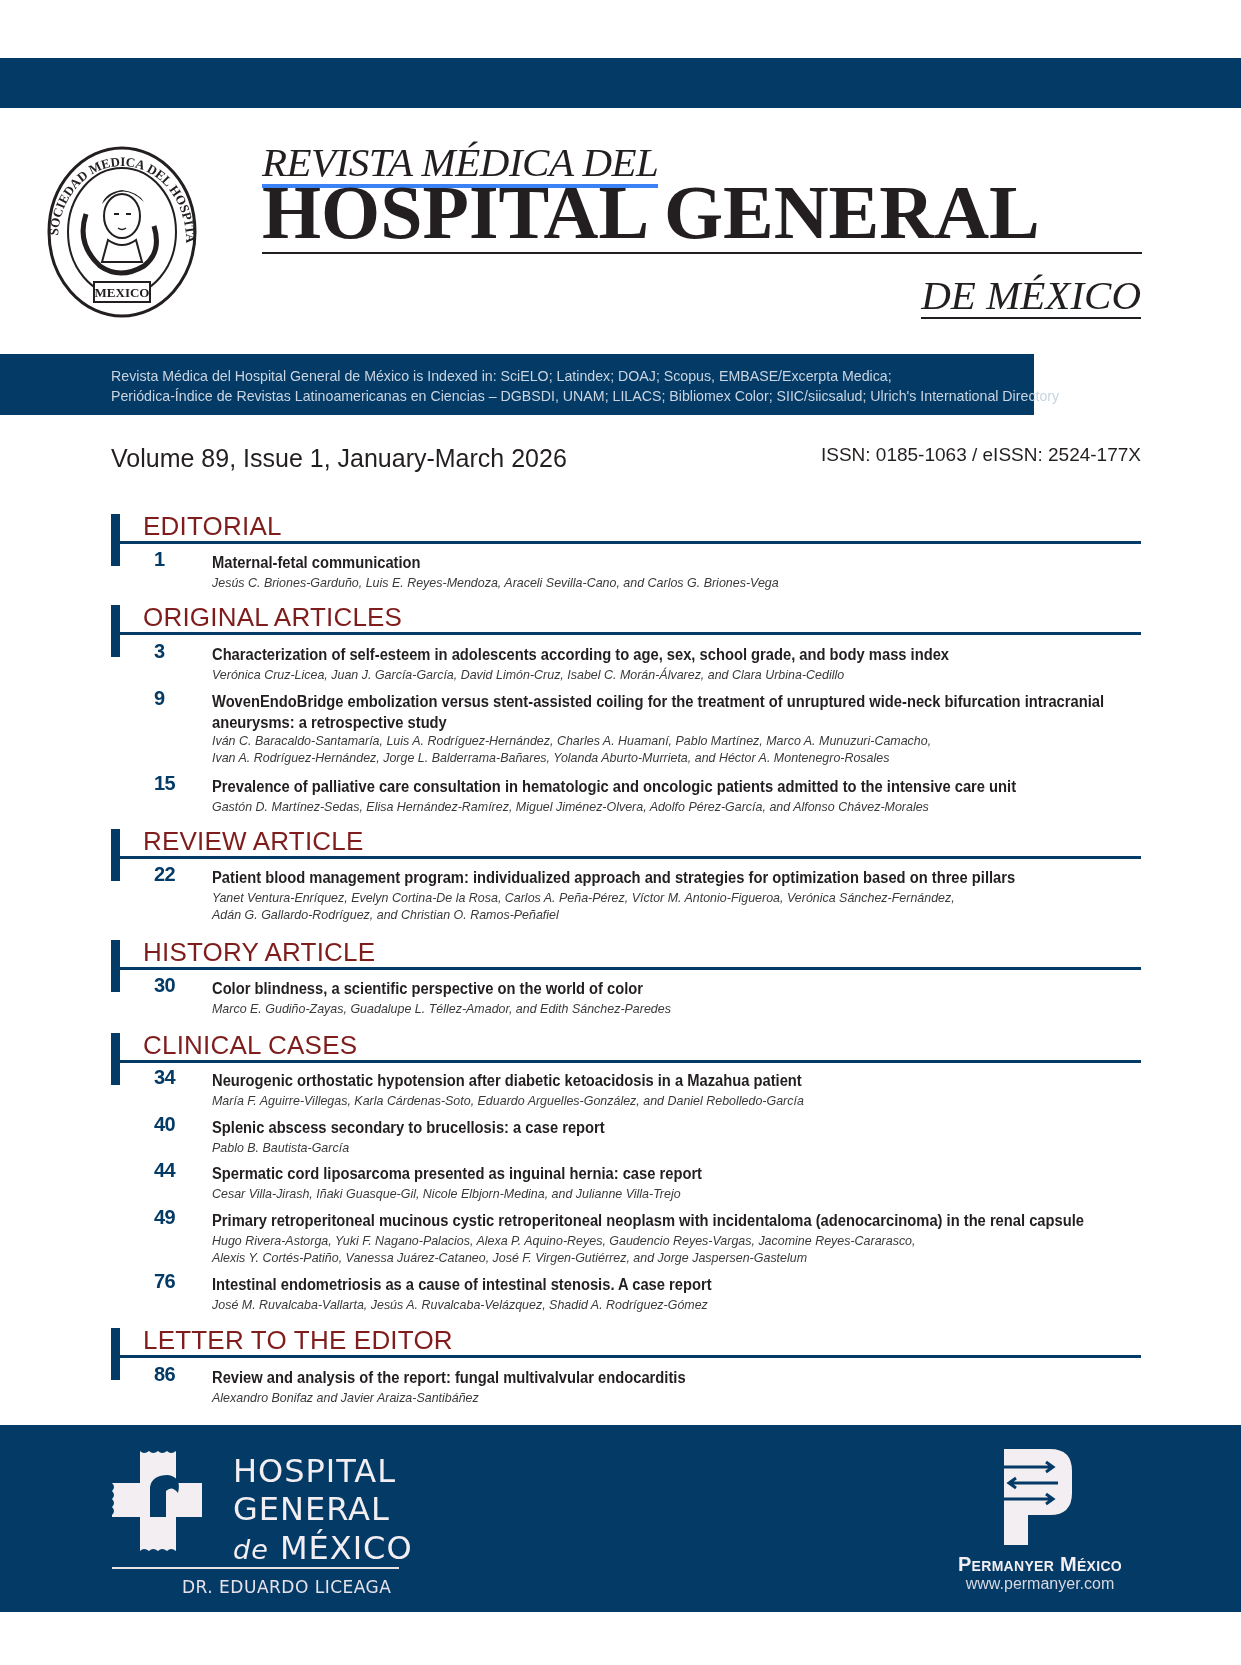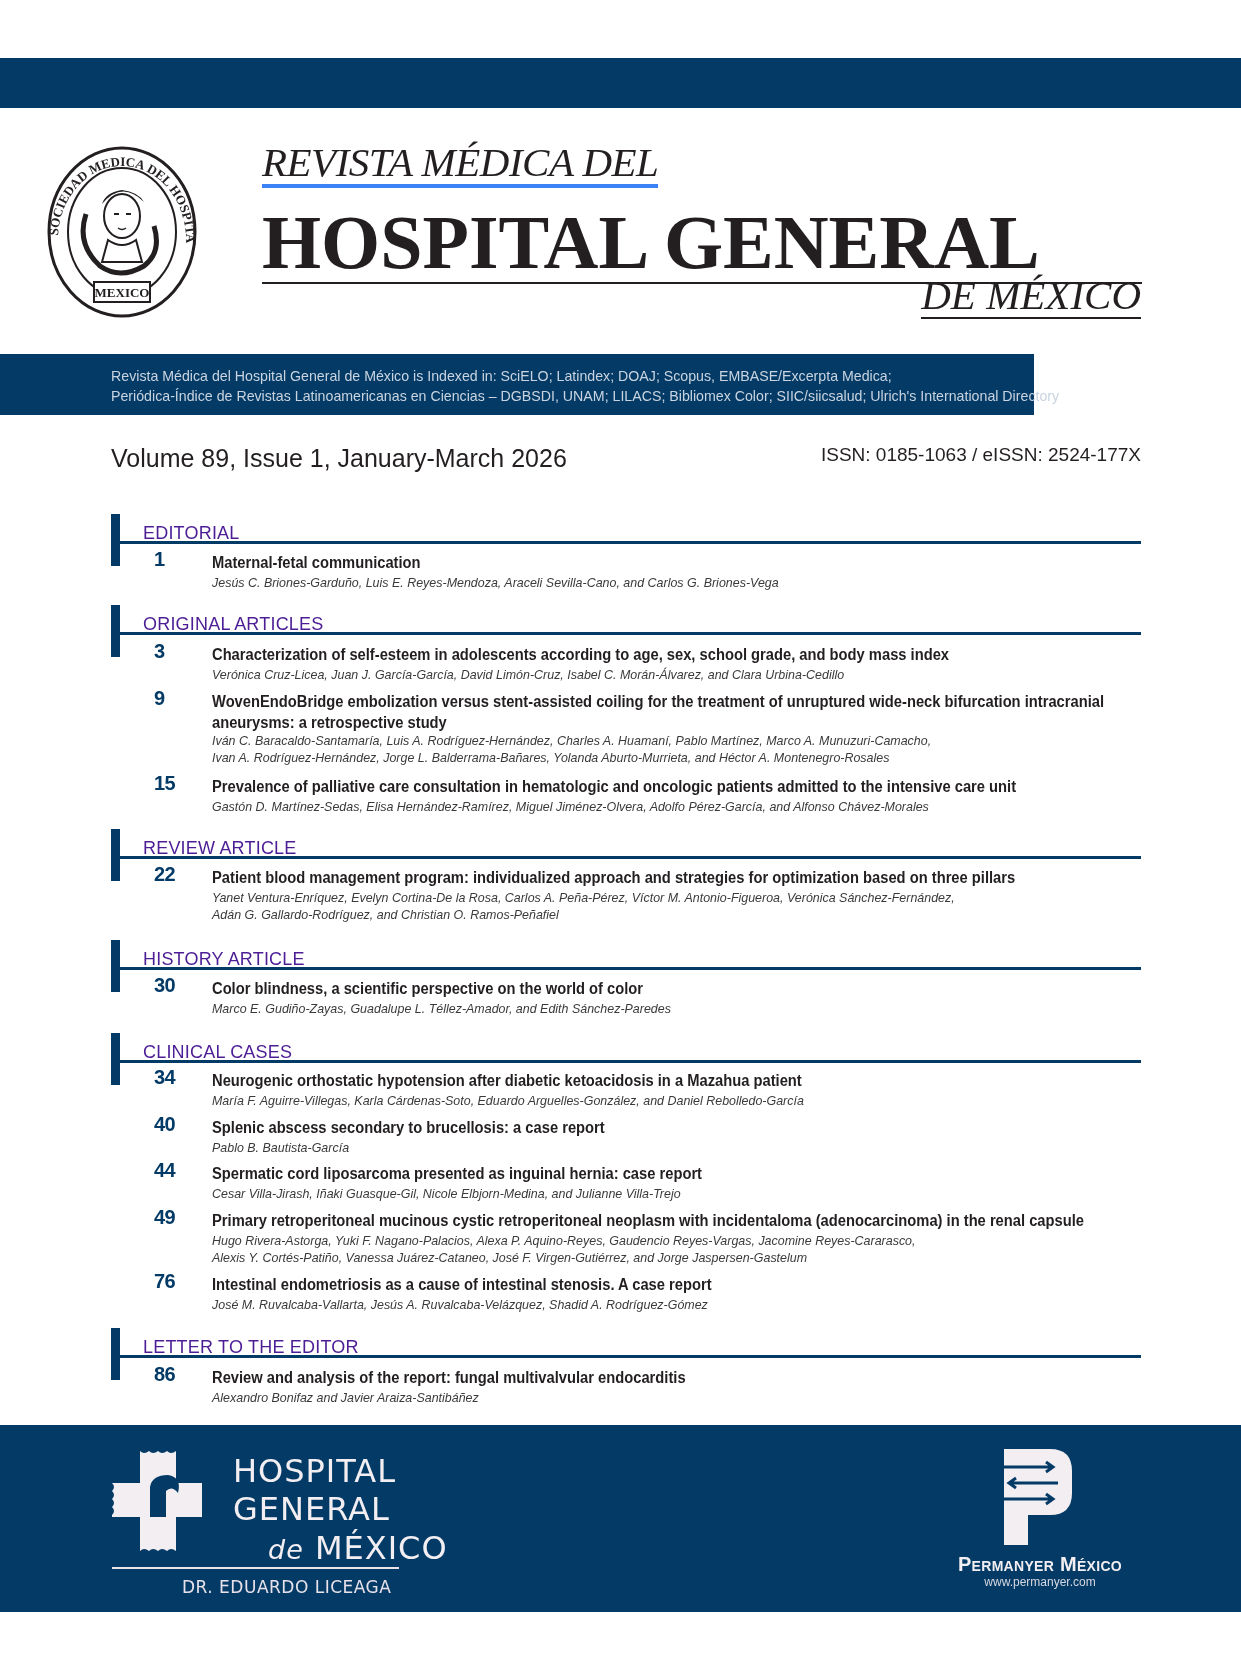--- a/index.html
+++ b/index.html
@@ -6,59 +6,59 @@
   html, body { width: 1241px; height: 1665px; background: #ffffff; overflow: hidden; }
   body { position: relative; font-family: "Liberation Sans", sans-serif; color: #231f20; }
 
   .top-band { position: absolute; left: 0; top: 58px; width: 1241px; height: 50px; background: #033a66; }
 
   
   .seal { position: absolute; left: 46px; top: 144px; width: 152px; height: 176px; }
   .mast-line1 { position: absolute; left: 262px; top: 140px; font-family: "Liberation Serif", serif;
     font-style: italic; font-size: 41px; letter-spacing: -0.5px; color: #231f20;
     border-bottom: 4px solid #3b82f6; line-height: 44px; padding-right: 0; }
-  .mast-line2 { position: absolute; left: 262px; top: 202px; width: 880px; font-family: "Liberation Serif", serif;
+  .mast-line2 { position: absolute; left: 262px; top: 172px; width: 880px; font-family: "Liberation Serif", serif;
     font-weight: bold; font-size: 76px; line-height: 80px; letter-spacing: 0px; color: #231f20;
     border-bottom: 2px solid #231f20; white-space: nowrap; }
   .mast-line3 { position: absolute; right: 100px; top: 273px; font-family: "Liberation Serif", serif;
     font-style: italic; font-size: 41px; line-height: 44px; color: #231f20; border-bottom: 2px solid #231f20; }
 
   .index-band { position: absolute; left: 0; top: 354px; width: 1034px; height: 61px; background: #033a66; }
   .index-text { position: absolute; left: 111px; top: 12px; width: 1110px; font-size: 14.2px; line-height: 20px;
     color: #c9d4e0; white-space: nowrap; }
 
   .vol-line { position: absolute; left: 111px; top: 444px; font-size: 25px; color: #231f20; }
   .issn-line { position: absolute; right: 100px; top: 444px; font-size: 19px; color: #231f20; }
 
   
   .toc { position: absolute; left: 0; top: 0; width: 1241px; }
   .section-head { position: absolute; left: 111px; width: 1030px; height: 52px; }
   .section-head .bar { position: absolute; left: 0; top: 0; width: 9px; height: 52px; background: #033a66; }
   .section-head .line { position: absolute; left: 0; top: 27px; width: 1030px; height: 3px; background: #033a66; }
-  .section-head .title { position: absolute; left: 32px; top: 0; font-size: 18px; line-height: 25px; color: #4c1d95; letter-spacing: 0.2px; margin-top: 7px; }
+  .section-head .title { position: absolute; left: 32px; top: 0; font-size: 26px; line-height: 25px; color: #7f1d1d; letter-spacing: 0.2px; }
 
   .entry { position: absolute; left: 111px; width: 1030px; }
   .entry .pg { position: absolute; left: 43px; top: -4px; font-weight: bold; font-size: 20px; color: #033a66; letter-spacing: -0.5px; }
   .entry .ttl { position: absolute; left: 101px; top: 0; width: 940px; font-weight: bold; font-size: 16px; line-height: 21px; color: #231f20; transform: scaleX(0.92); transform-origin: left; white-space: nowrap; }
   .entry .ttl.wrap { white-space: normal; width: 1010px; }
   .entry .auth { position: absolute; left: 101px; width: 1000px; font-style: italic; font-size: 13.4px; line-height: 16.5px; color: #3a3a3a; transform: scaleX(0.93); transform-origin: left; white-space: nowrap; }
 
   
   .bottom-band { position: absolute; left: 0; top: 1425px; width: 1241px; height: 187px; background: #033a66; }
   .hgm-logo { position: absolute; left: 112px; top: 22px; width: 90px; height: 108px; }
   .hgm-text { position: absolute; left: 233px; top: 27px; color: #f2eef2; font-family: "DejaVu Sans", sans-serif; font-weight: normal; }
   .hgm-text .l1, .hgm-text .l2 { font-size: 32px; line-height: 38px; letter-spacing: 1px; }
   .hgm-text .l3 { font-size: 32px; line-height: 40px; letter-spacing: 1px; }
-  .hgm-text .l3 .de { font-style: italic; font-size: 27px; margin-left: 35px; }
+  .hgm-text .l3 .de { font-style: italic; font-size: 27px; }
   .hgm-rule { position: absolute; left: 112px; top: 142px; width: 287px; height: 2px; background: #e8e2ea; }
   .hgm-sub { position: absolute; left: 182px; top: 152px; font-family: "DejaVu Sans", sans-serif; font-size: 17px; color: #e8e2ea; letter-spacing: 0.5px; }
 
   .pm-logo { position: absolute; left: 1000px; top: 24px; width: 72px; height: 96px; }
   .pm-name { position: absolute; left: 940px; top: 128px; width: 200px; text-align: center; color: #f2eef2; font-weight: bold; font-size: 20px; letter-spacing: 0.3px; font-variant: small-caps; }
-  .pm-url { position: absolute; left: 940px; top: 150px; width: 200px; text-align: center; color: #d8d8e0; font-size: 12px; }
+  .pm-url { position: absolute; left: 940px; top: 150px; width: 200px; text-align: center; color: #d8d8e0; font-size: 16px; }
 </style>
 </head>
 <body>
 
 <div class="top-band"></div>
 
 <div class="seal">
   <svg width="152" height="176" viewBox="0 0 152 176">
     <ellipse cx="76" cy="88" rx="73" ry="84" fill="#fff" stroke="#231f20" stroke-width="3"></ellipse>
     <ellipse cx="76" cy="88" rx="54" ry="64" fill="#fff" stroke="#231f20" stroke-width="2"></ellipse>

